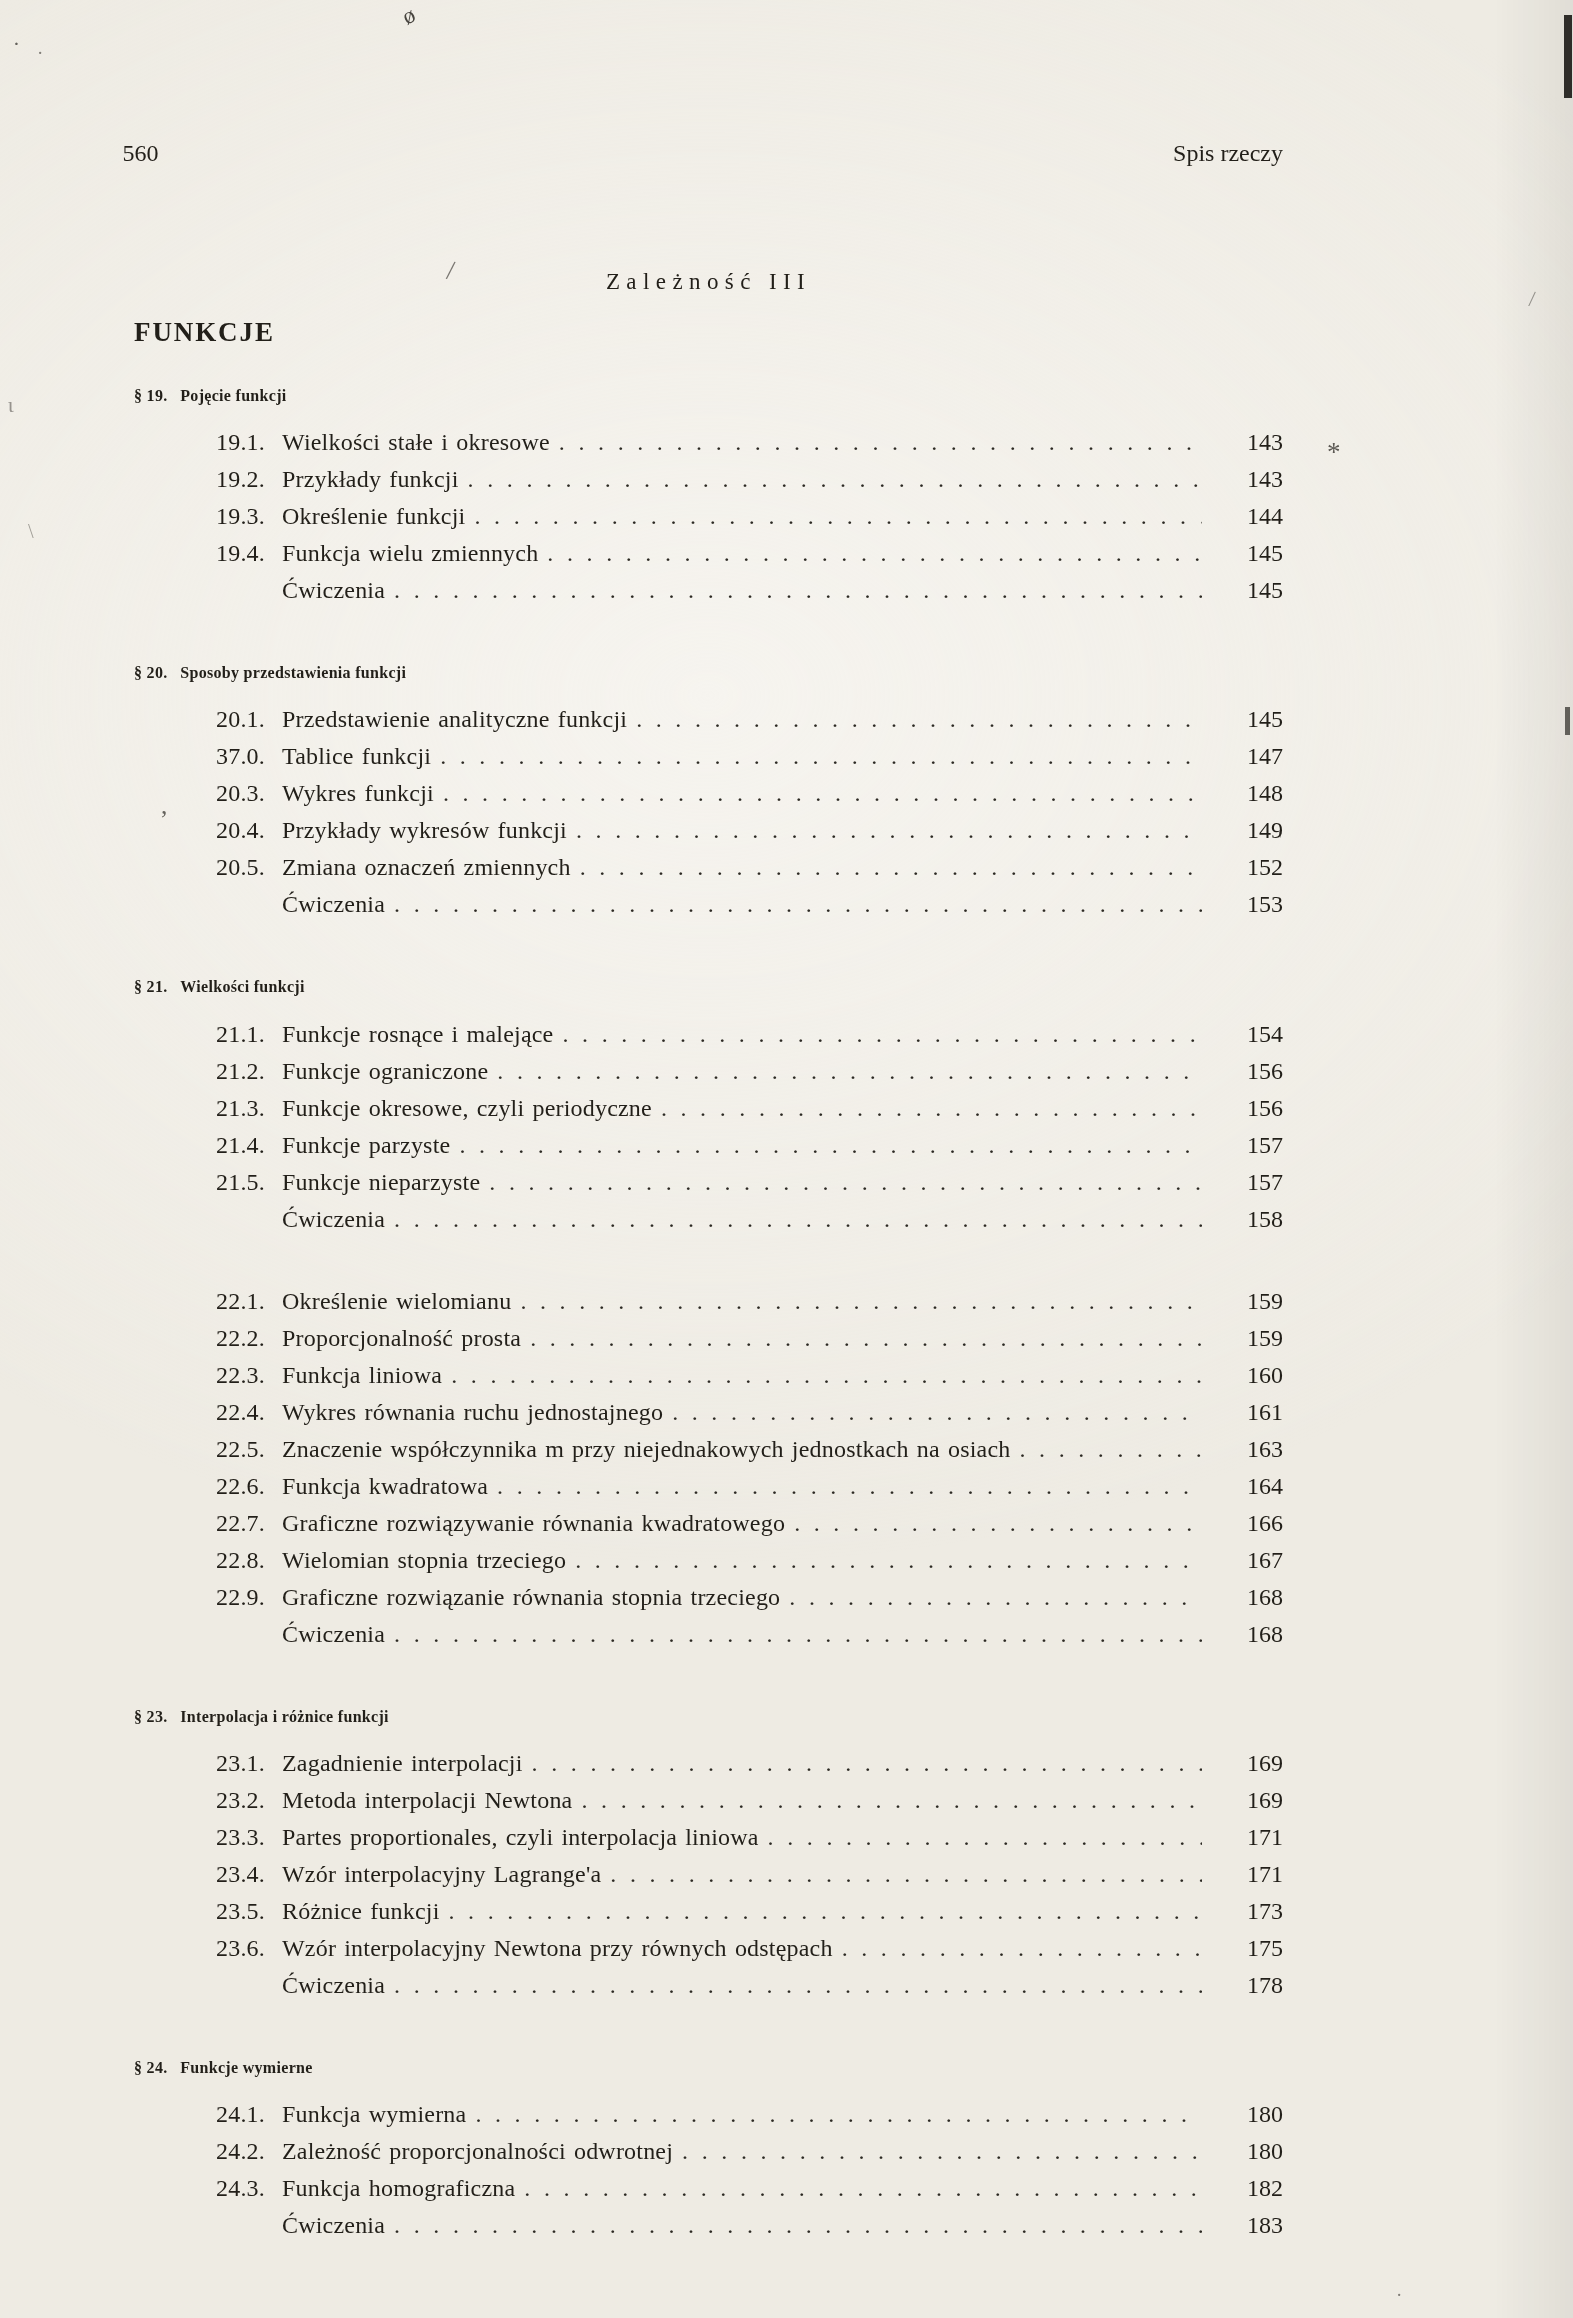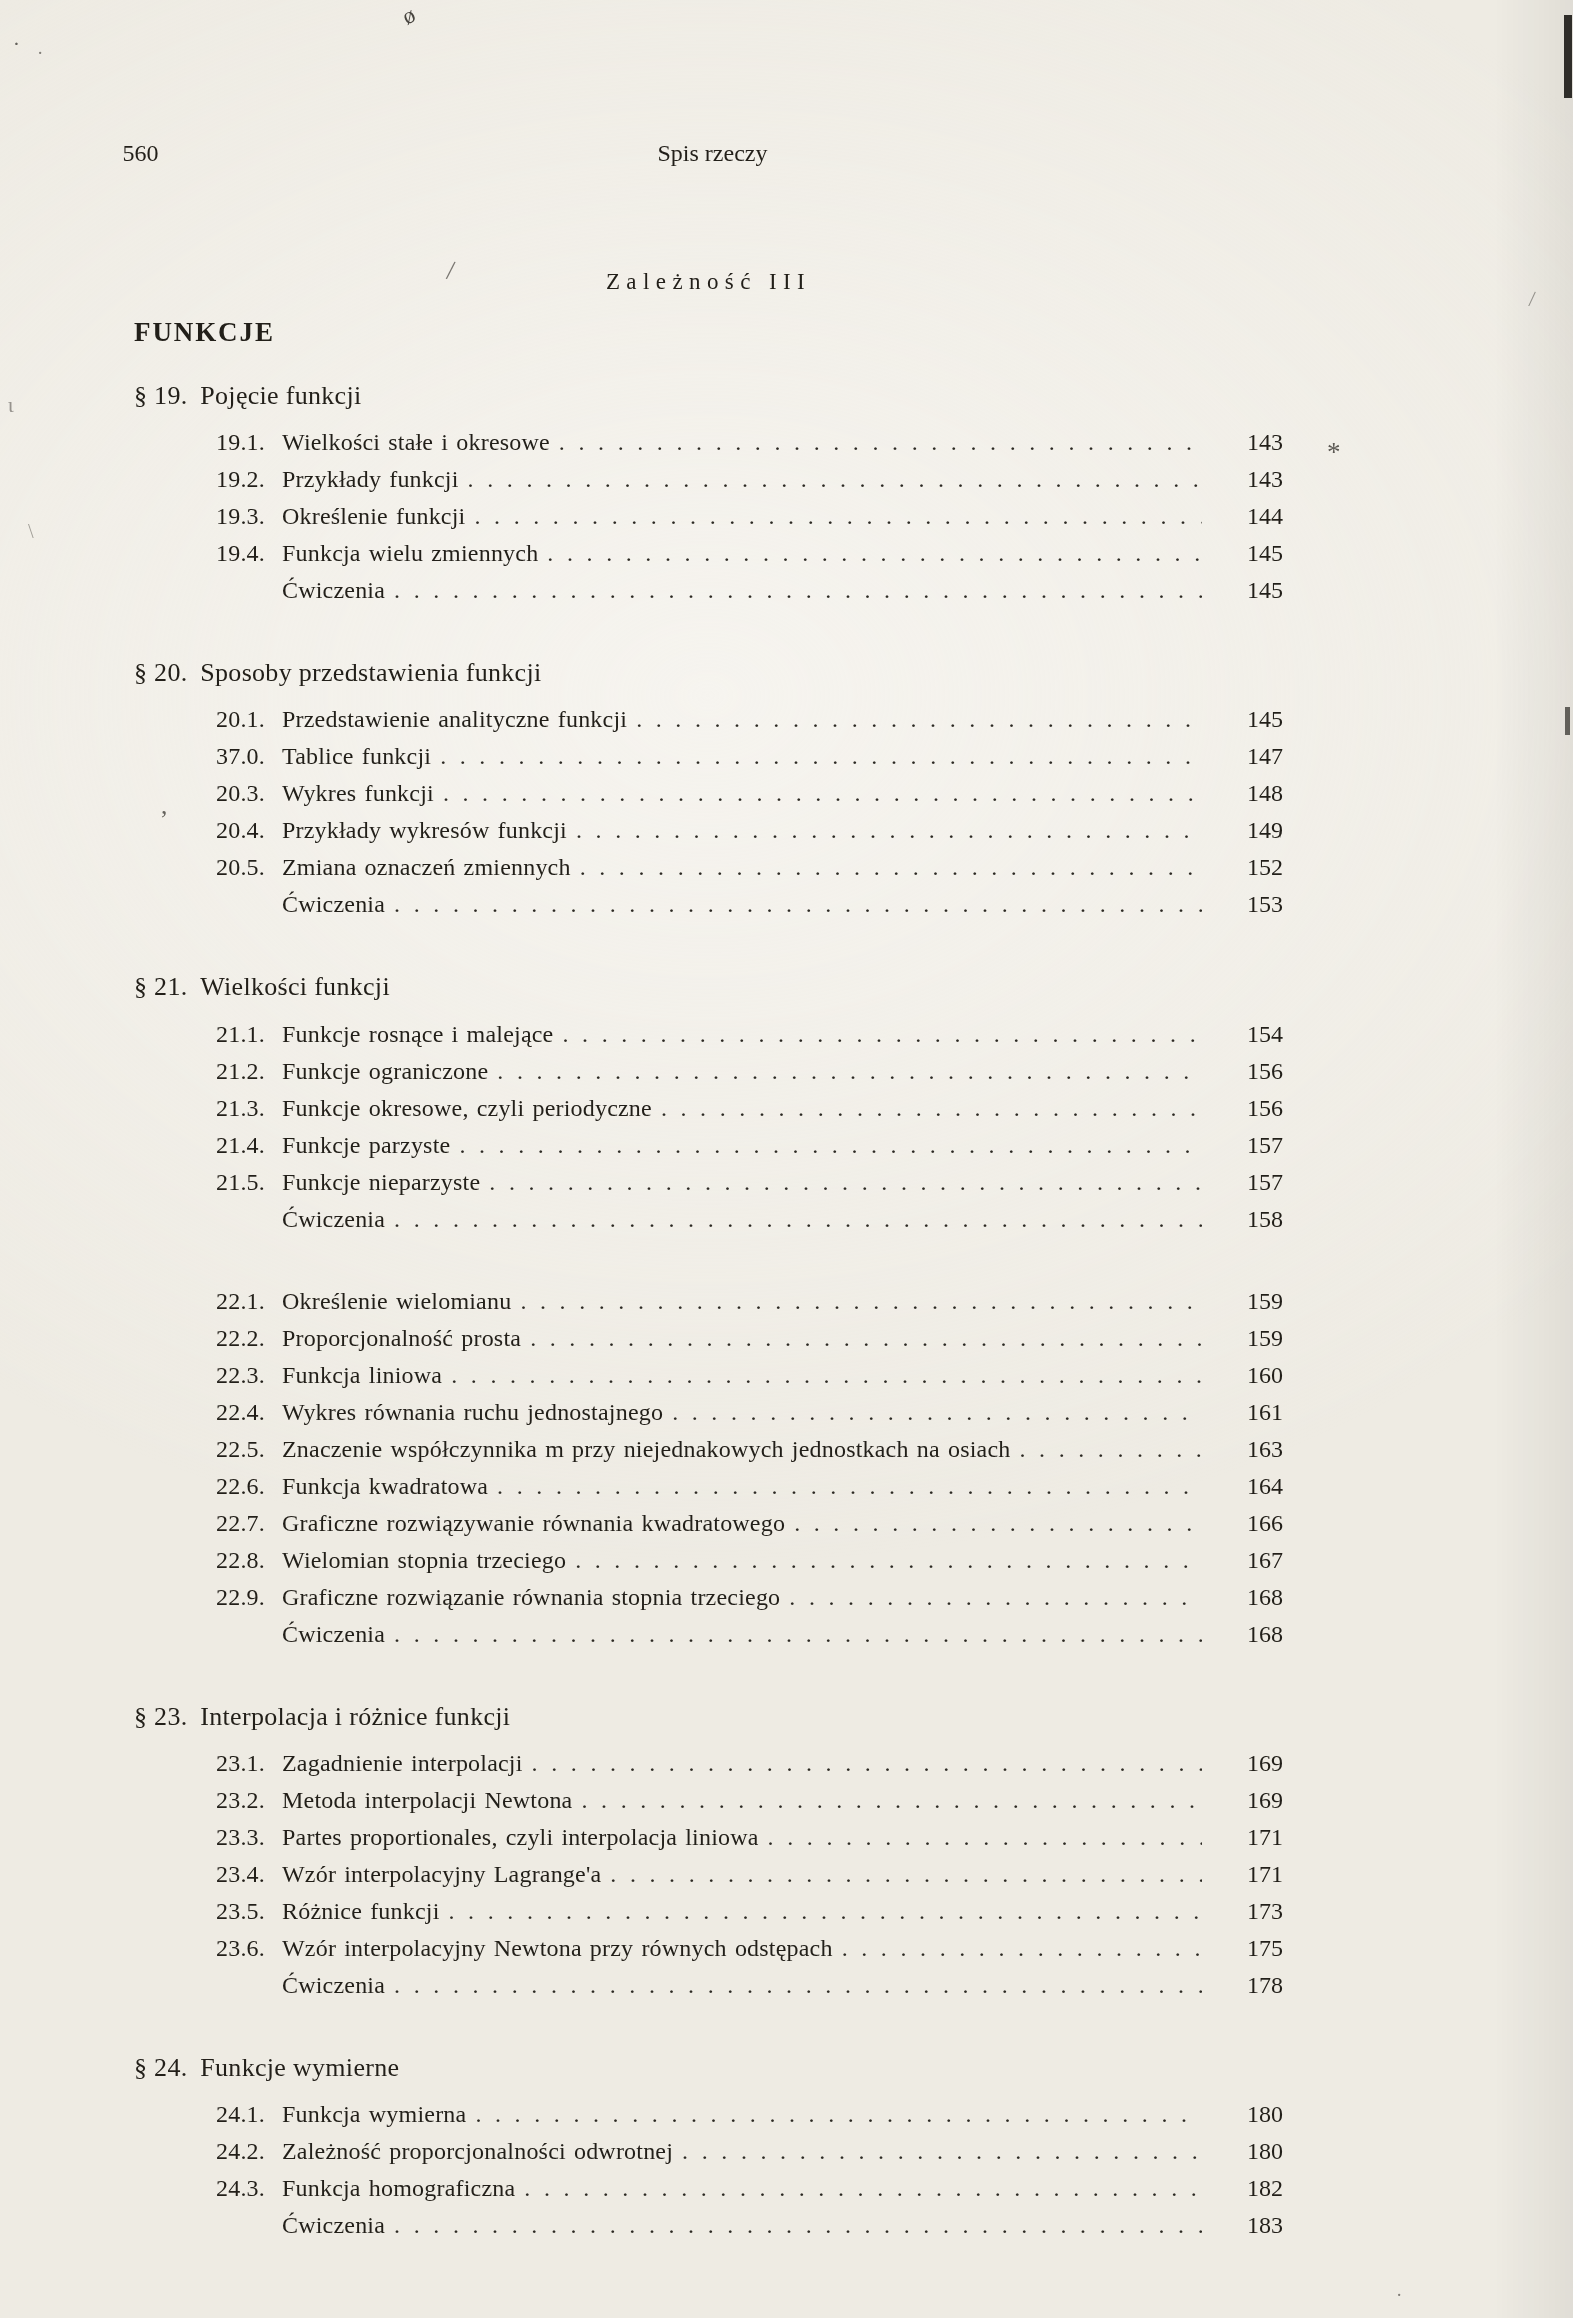--- a/index.html
+++ b/index.html
@@ -22,43 +22,43 @@
     padding: 140px 0 0 134px;
     box-sizing: border-box;
   }
   .page-header {
     position: relative;
     width: 1149px;
     height: 33px;
     font-size: 24px;
   }
   .folio { position: absolute; left: -11.5px; top: 0; font-family: Liberation Serif, serif; }
-  .running-head { position: absolute; left: 8px; right: 0; text-align: center; }
+  .running-head { position: absolute; left: 8px; right: 0; text-align: right; }
 
   .chapter-label {
     width: 1149px;
     text-align: center;
     margin-top: 96px;
     font-size: 23px;
     letter-spacing: 6.4px;
   }
   .chapter-title {
     width: 1149px;
     margin-top: 22px;
     font-size: 27px;
     font-weight: bold;
     letter-spacing: 1.9px;
   }
 
   .toc { margin-top: 29px; width: 1149px; }
   .toc-section { margin-top: 45px; }
   .toc-section:first-child { margin-top: 11.5px; }
   .section-heading {
-    font-size: 26px;
-    font-weight: normal;
+    font-size: 16px;
+    font-weight: bold;
     line-height: 37px;
     margin-bottom: 10.2px;
     letter-spacing: 0.3px;
   }
   .section-no { margin-right: 12.8px; }
 
   .entry {
     display: flex;
     align-items: flex-start;
     font-size: 24px;

